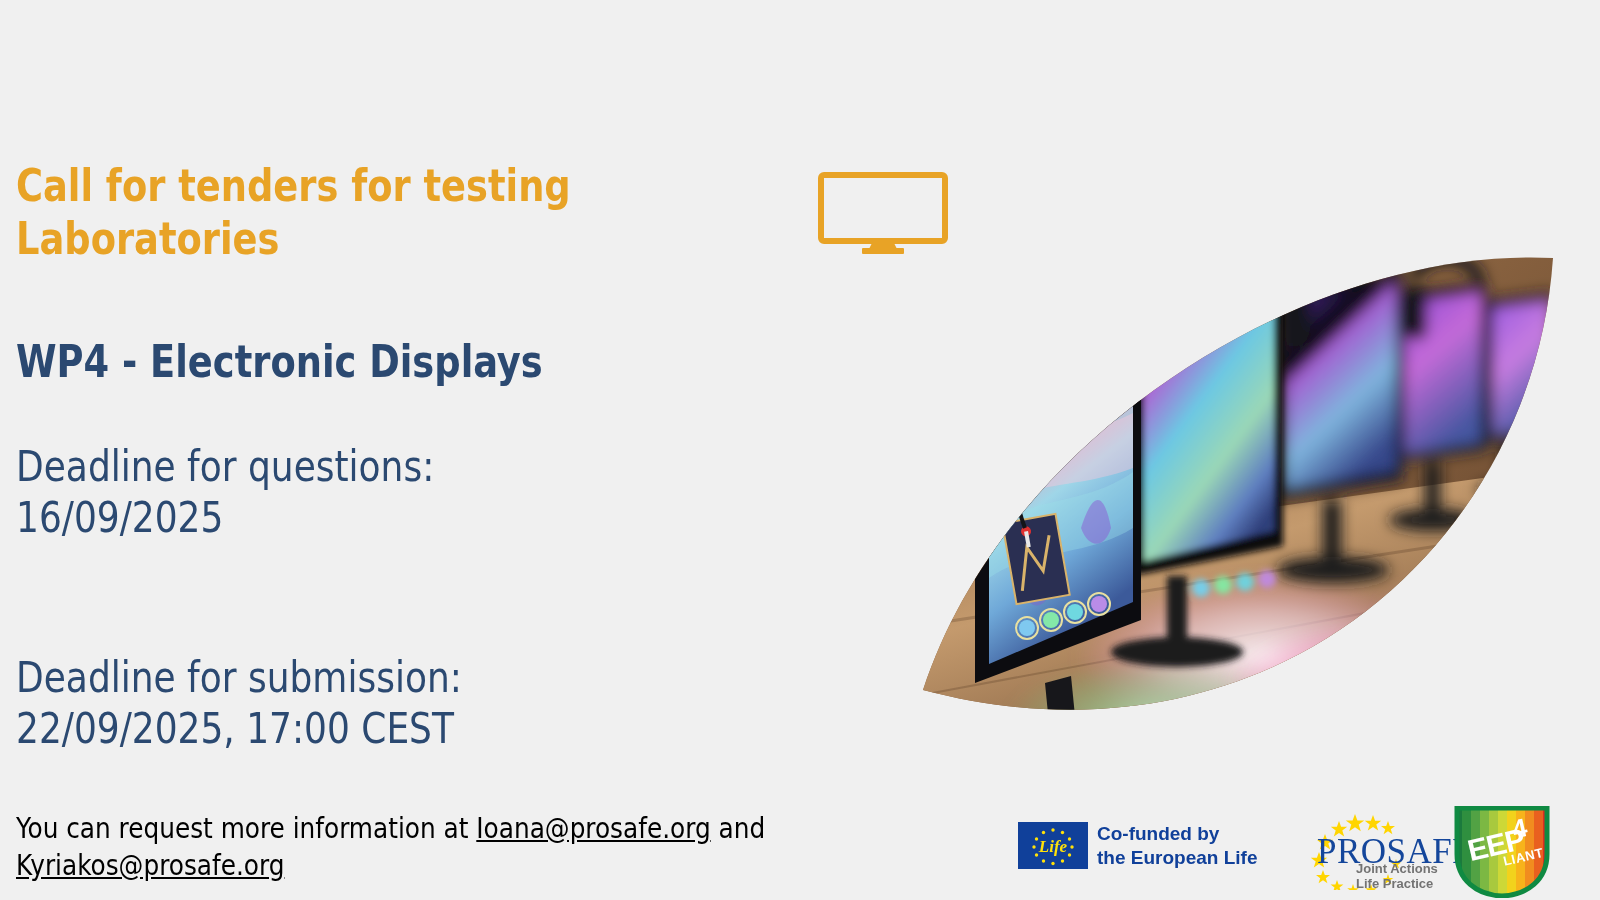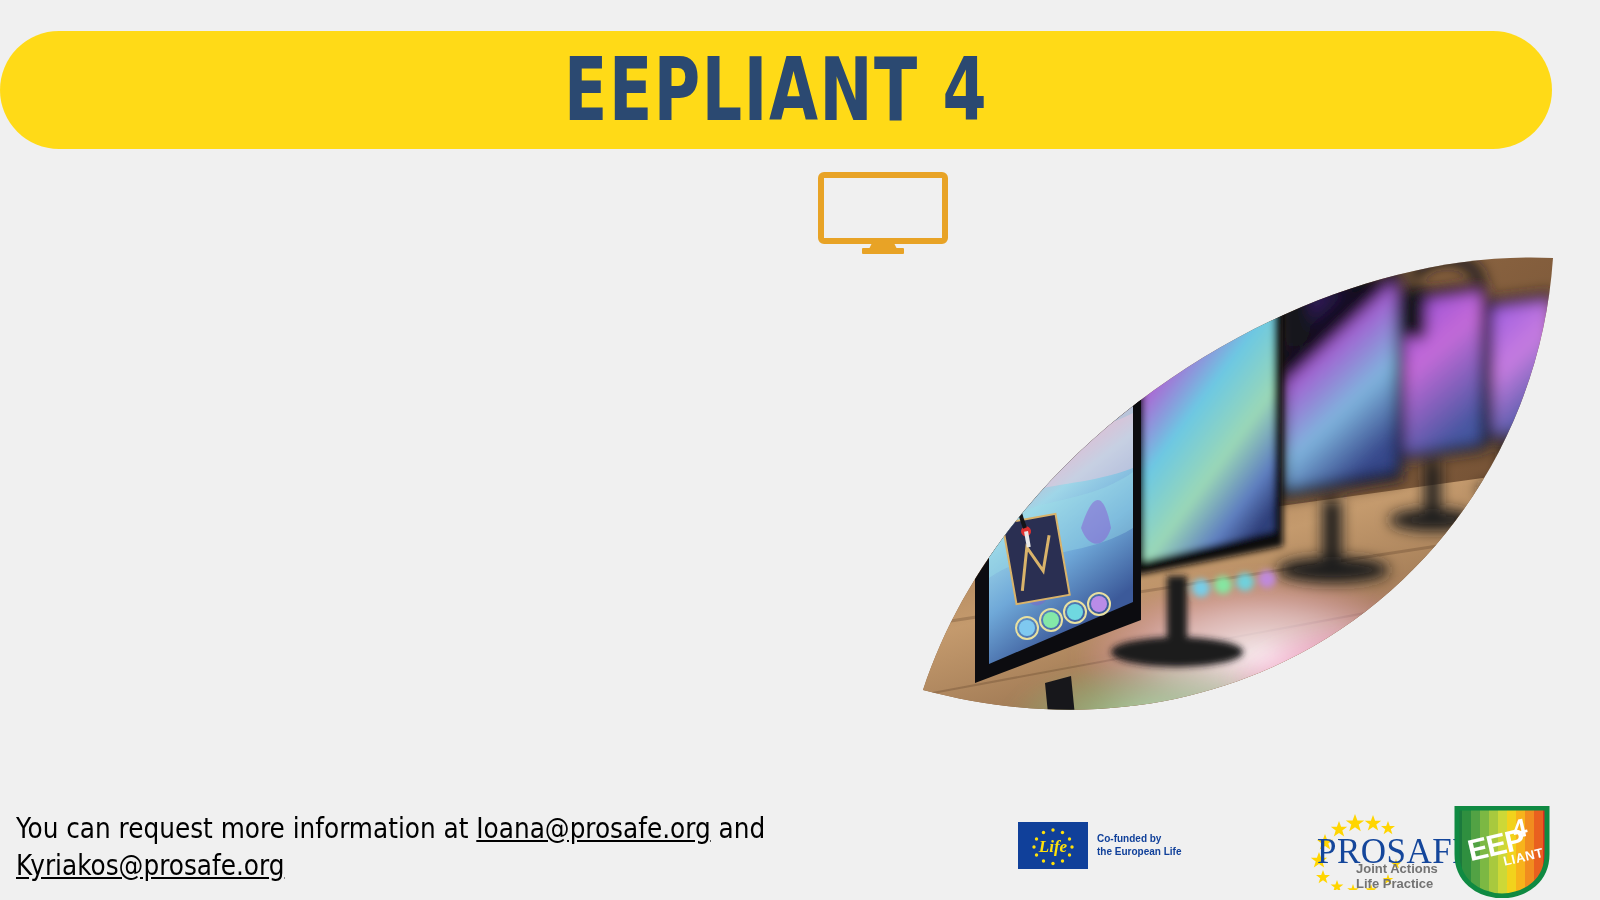--- a/index.html
+++ b/index.html
@@ -153,21 +153,21 @@
   .eu-flag {
     width: 70px;
     height: 47px;
     background: #10409a;
     position: relative;
     flex: none;
   }
   .eu-text {
     font-family: "Liberation Sans", sans-serif;
     font-weight: bold;
-    font-size: 10px;
+    font-size: 19px;
     line-height: 1.22;
     color: #10409a;
     white-space: nowrap;
   }
 
   .prosafe-logo {
     position: absolute;
     left: 283px;
     top: 6px;
     width: 148px;
@@ -202,24 +202,37 @@
     top: 0px;
     width: 98px;
     height: 92px;
   }
 </style>
 </head>
 <body>
 
 <div class="poster">
 
-  <div class="banner">
-    <div class="banner-title">EEPLIANT 4</div>
+
+  <div class="left-col">
+
+    <h2 class="subtitle">Call for tenders for testing Laboratories</h2>
+
+    <h3 class="wp-heading">WP4 - Electronic Displays</h3>
+
+    <div class="deadline-block deadline-questions">
+      <div>Deadline for questions:</div>
+      <div>16/09/2025</div>
+    </div>
+
+    <div class="deadline-block deadline-submission">
+      <div>Deadline for submission:</div>
+      <div>22/09/2025, 17:00 CEST</div>
+    </div>
   </div>
-
 
   <div class="contact">
     <span>You can request more information at </span><span class="mail">Ioana@prosafe.org</span><span> and </span><span class="mail">Kyriakos@prosafe.org</span>
   </div>
 
   <div class="monitor-icon">
     <svg viewBox="0 0 130 82" width="130" height="82" aria-hidden="true">
       <rect x="3" y="3" width="124" height="66" rx="3" ry="3" fill="none" stroke="#e8a326" stroke-width="6"></rect>
       <path d="M 55 69 L 75 69 L 79 77 L 51 77 Z" fill="#e8a326"></path>
       <rect x="44" y="76" width="42" height="6" rx="1" fill="#e8a326"></rect>

